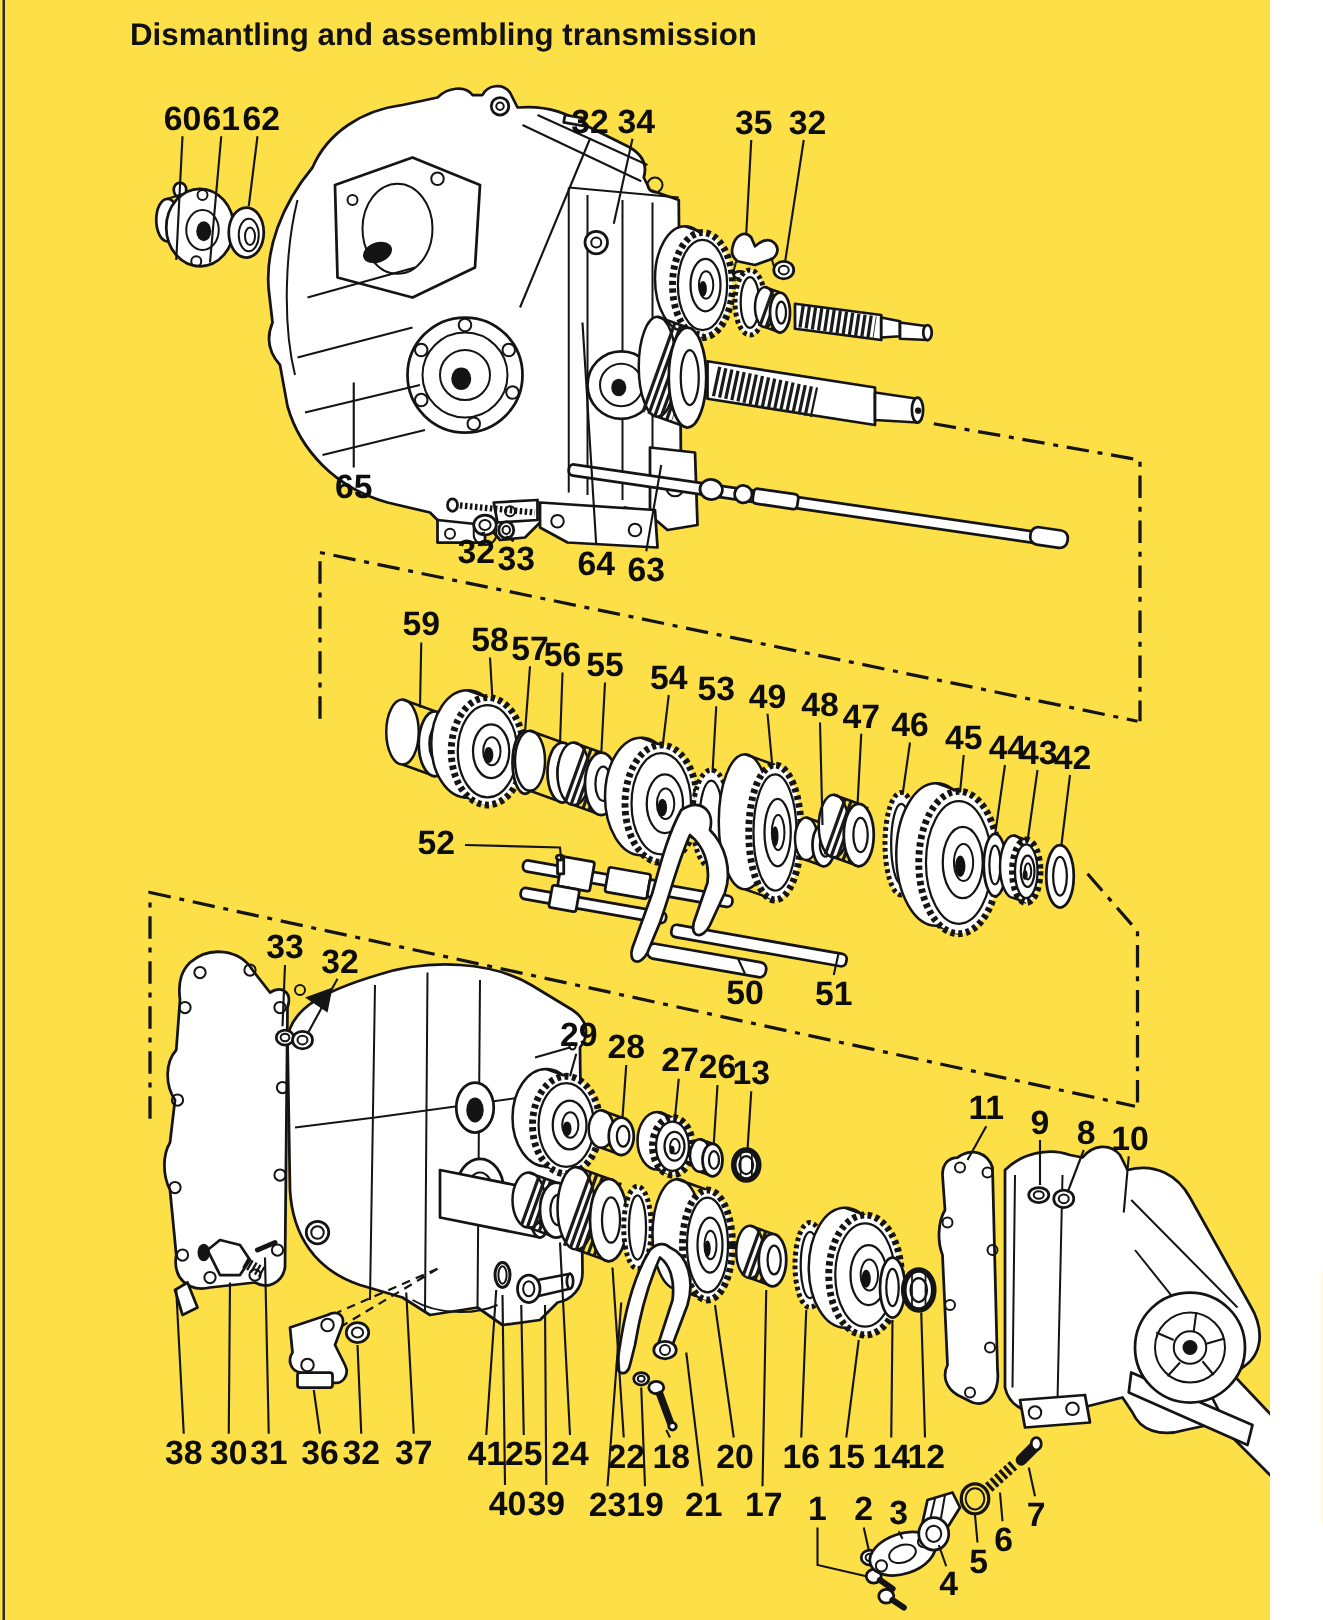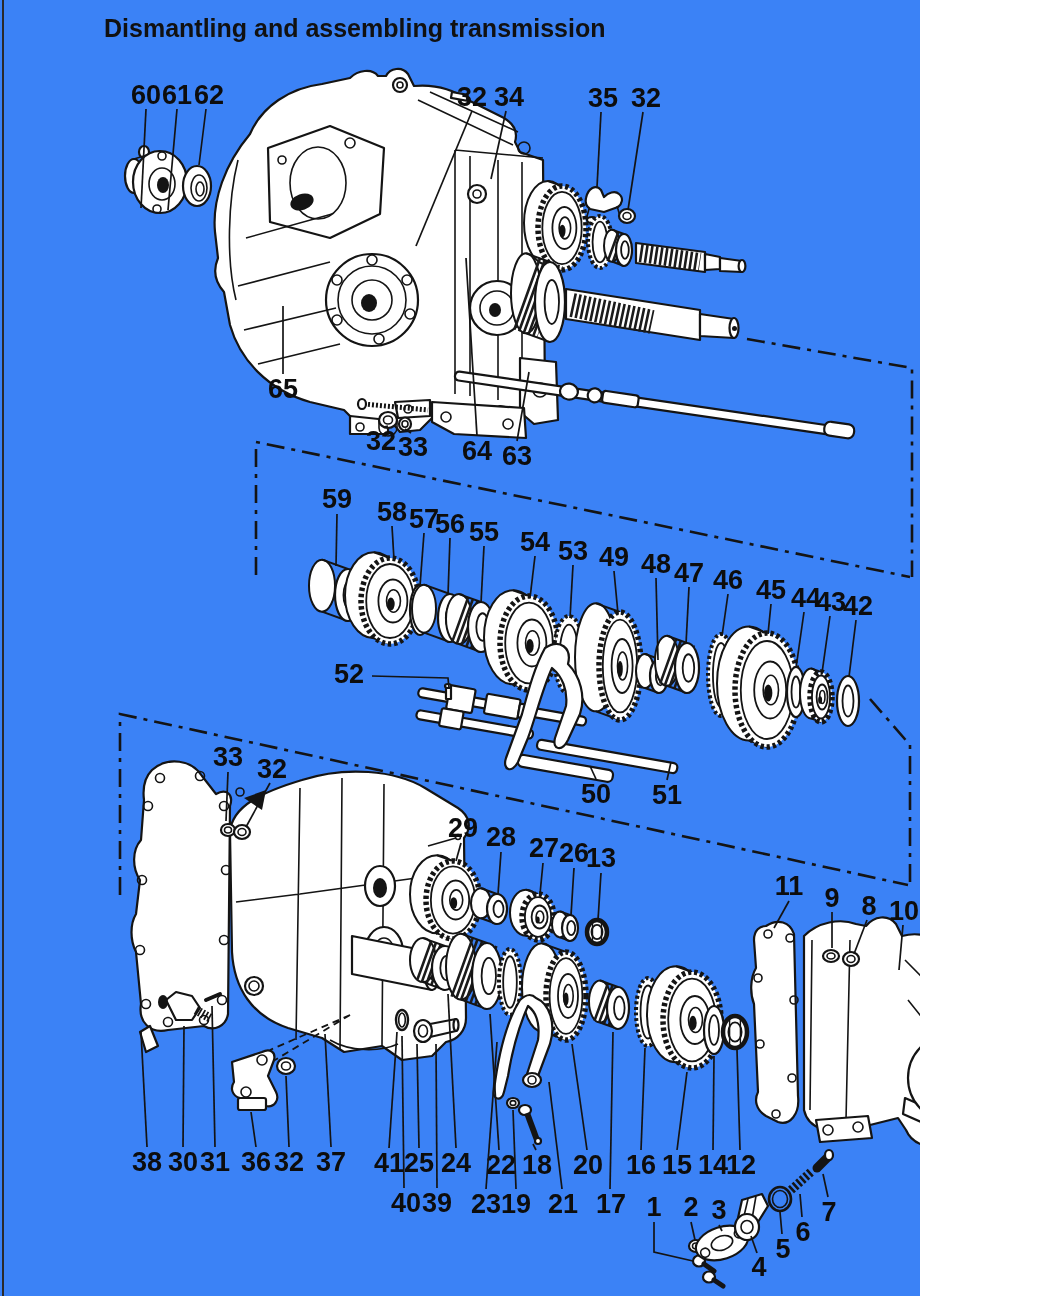--- a/index.html
+++ b/index.html
@@ -1,16 +1,16 @@
 <!DOCTYPE html>
 <html><head>
 <meta charset="utf-8">
 <style>
   html,body{margin:0;padding:0;background:#ffffff;}
-  .page{position:relative;width:920px;height:1296px;background:#3b82f6;overflow:hidden;
+  .page{position:relative;width:1016px;height:1296px;background:#fde047;overflow:hidden;
         font-family:"Liberation Sans",sans-serif;}
   .title{position:absolute;left:104px;top:14px;margin:0;font-size:25px;font-weight:700;
          color:#111;letter-spacing:0px;}
   svg{position:absolute;left:0;top:0;}
   .outline{fill:#fff;stroke:#141414;stroke-width:2.2;stroke-linejoin:round;}
   .thin{fill:none;stroke:#141414;stroke-width:1.6;}
   .dark{fill:#141414;stroke:none;}
   .dashdot{fill:none;stroke:#141414;stroke-width:2.6;stroke-dasharray:18 7 4 7;}
   .dashed{fill:none;stroke:#141414;stroke-width:1.8;stroke-dasharray:7 5;}
   .leader{fill:none;stroke:#141414;stroke-width:1.7;}

